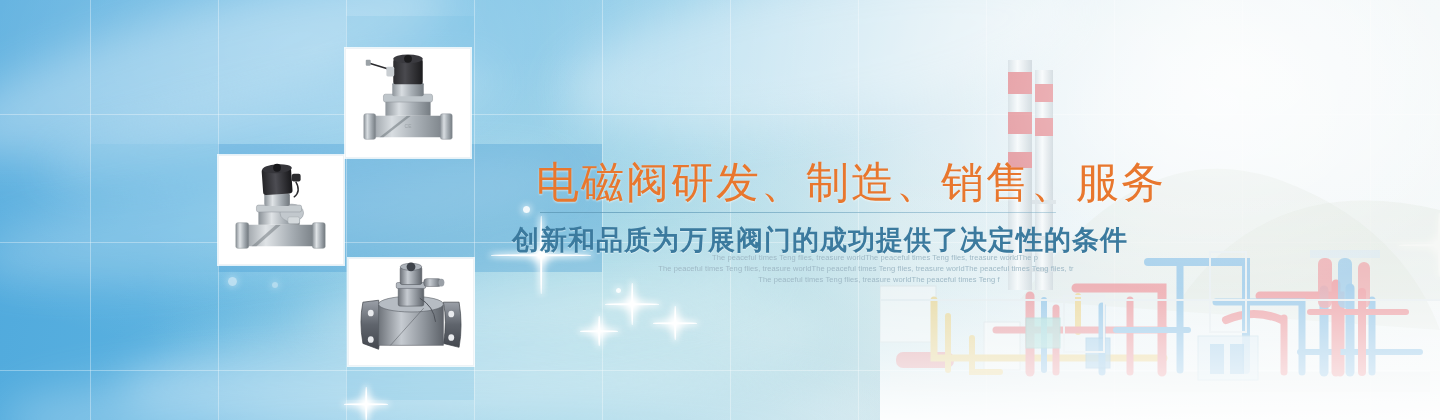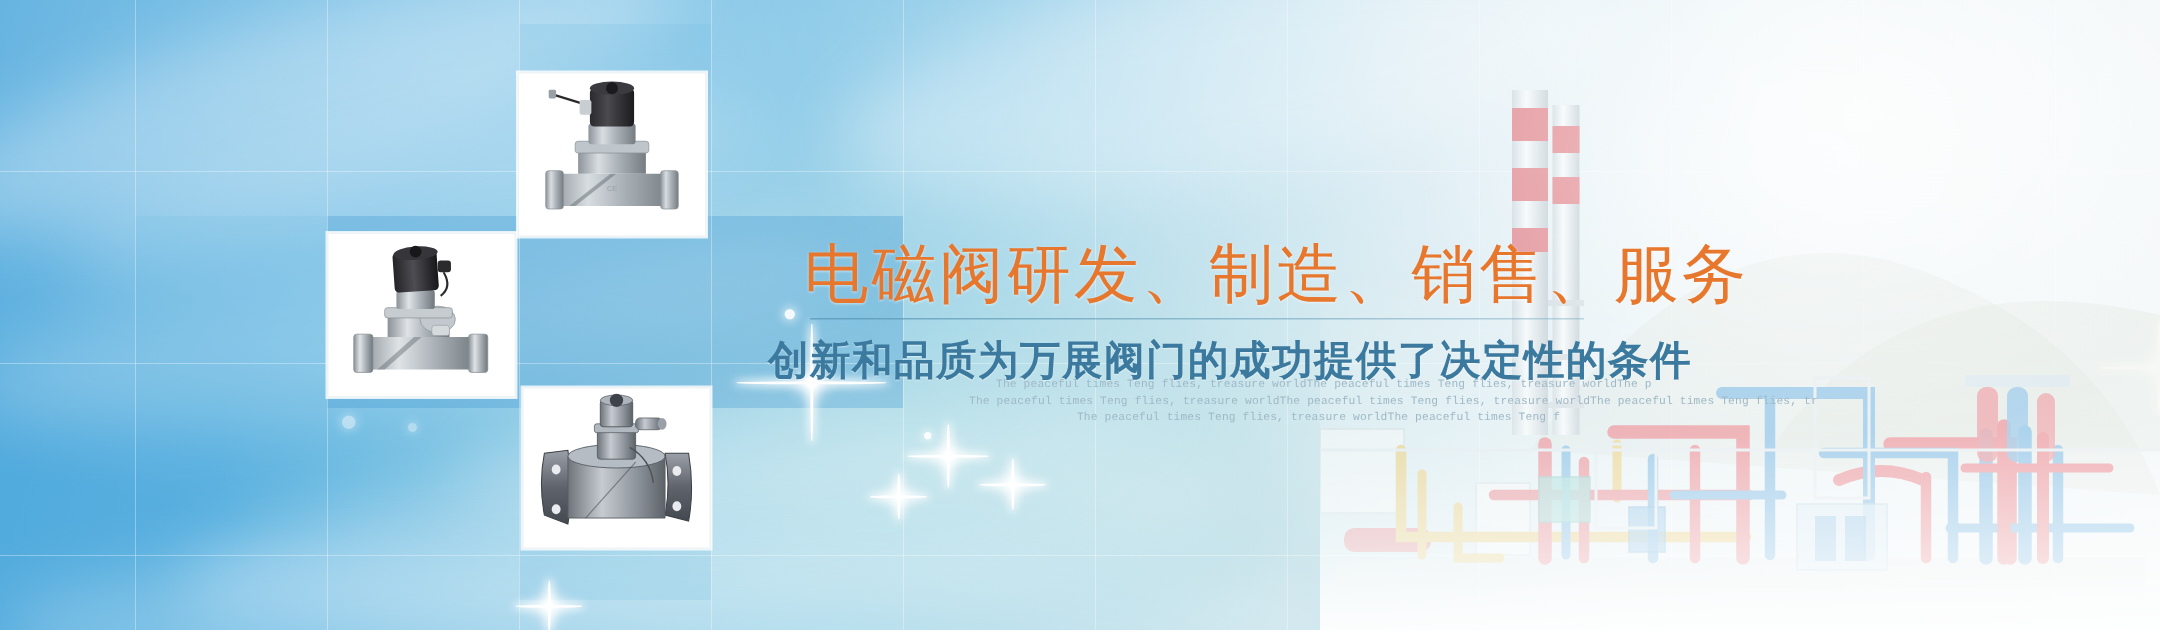--- a/index.html
+++ b/index.html
@@ -58,21 +58,21 @@
   .headline{position:absolute; left:536px; top:154px; font-size:43px; font-weight:normal;
             letter-spacing:2px; color:#e8772e; white-space:nowrap;
             text-shadow:0 1px 2px rgba(255,255,255,.55);}
   .rule{position:absolute; left:540px; top:212px; width:516px; height:1px;
         background:linear-gradient(to right, rgba(90,150,180,.75), rgba(120,170,195,.45));}
   .subhead{position:absolute; left:512px; top:222px; font-size:27px; font-weight:bold;
            letter-spacing:1px; color:#3b7a9e; white-space:nowrap;
            text-shadow:0 1px 1px rgba(255,255,255,.5);}
   .blurb{position:absolute; left:646px; top:252px; width:440px; text-align:center;
          font-size:7.5px; line-height:11px; color:#9fb9c6; letter-spacing:.1px;}
-  .blurb div{white-space:nowrap;font-family:Liberation Mono, monospace;}
+  .blurb div{white-space:nowrap;}
   .blurb .l1{padding-left:18px;}
   .blurb .l3{padding-left:26px;}
 
   
   .plant{position:absolute; right:0; bottom:0; width:560px; height:420px;
          pointer-events:none; opacity:.62;}
   .plant svg{display:block;}
   .fog{position:absolute; left:880px; bottom:0; width:560px; height:240px;
        background:linear-gradient(to top, rgba(255,255,255,.92), rgba(255,255,255,.25) 55%, rgba(255,255,255,0));
        pointer-events:none;}

